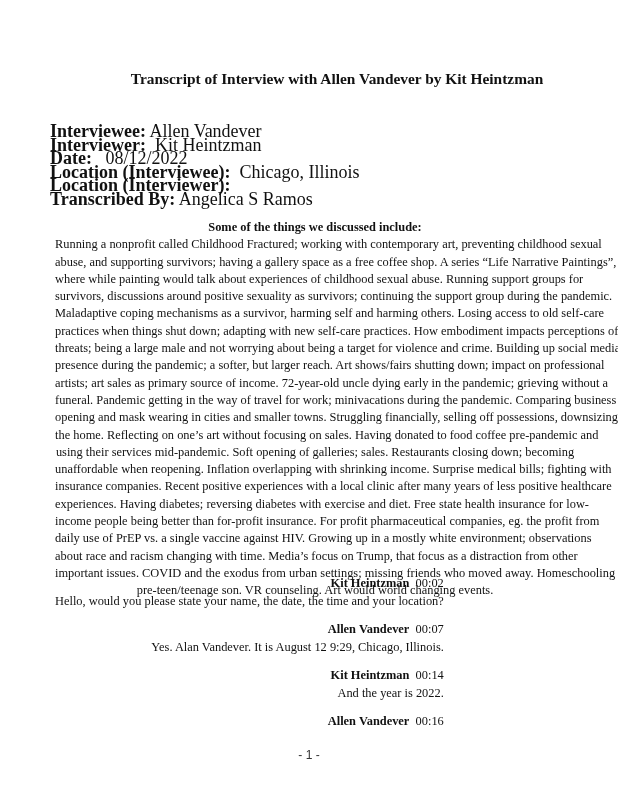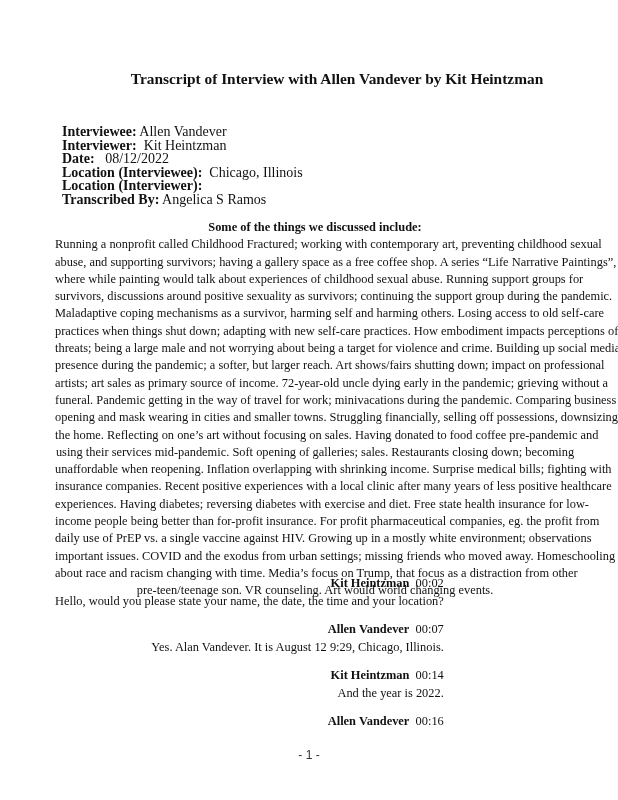--- a/index.html
+++ b/index.html
@@ -1,21 +1,21 @@
 <!DOCTYPE html>
 <html><head>
   <meta charset="utf-8">
   <style>
     html, body { margin: 0; padding: 0; background: #ffffff; }
     body { width: 618px; height: 800px; position: relative; overflow: hidden;
            font-family: "Liberation Serif", "DejaVu Serif", serif; color: #111; }
     .page { position: absolute; left: 0; top: 0; width: 618px; height: 800px; }
     .title { position: absolute; top: 70px; left: 0; width: 618px; text-align: center;
              font-weight: bold; font-size: 15.4px; margin-left: 28px; }
-    .meta { position: absolute; top: 125px; left: 62px; font-size: 14px; line-height: 13.6px; }
+    .meta { position: absolute; top: 125px; left: 50px; font-size: 18px; line-height: 13.6px; }
     .meta .row { white-space: pre; }
     .meta .k { font-weight: bold; }
     .summary { position: absolute; top: 219px; left: 55px; width: 520px; font-size: 12.4px; line-height: 17.3px; text-align: center; }
     .summary .heading { font-weight: bold; }
     .summary .line { white-space: nowrap; }
     .dialog { position: absolute; left: 55px; font-size: 12.4px; line-height: 17.5px; }
     .dialog .spk { font-weight: bold; }
     .turn { margin-bottom: 11px; text-align: right; }
     .footer { position: absolute; top: 748px; left: 0; width: 618px; text-align: center;
               font-family: "Liberation Sans", "DejaVu Sans", sans-serif; font-size: 12px; color: #333; }
@@ -49,22 +49,22 @@
         <div class="line">artists; art sales as primary source of income. 72-year-old uncle dying early in the pandemic; grieving without a</div>
         <div class="line">funeral. Pandemic getting in the way of travel for work; minivacations during the pandemic. Comparing business</div>
         <div class="line">opening and mask wearing in cities and smaller towns. Struggling financially, selling off possessions, downsizing</div>
         <div class="line">the home. Reflecting on one’s art without focusing on sales. Having donated to food coffee pre-pandemic and</div>
         <div class="line">using their services mid-pandemic. Soft opening of galleries; sales. Restaurants closing down; becoming</div>
         <div class="line">unaffordable when reopening. Inflation overlapping with shrinking income. Surprise medical bills; fighting with</div>
         <div class="line">insurance companies. Recent positive experiences with a local clinic after many years of less positive healthcare</div>
         <div class="line">experiences. Having diabetes; reversing diabetes with exercise and diet. Free state health insurance for low-</div>
         <div class="line">income people being better than for-profit insurance. For profit pharmaceutical companies, eg. the profit from</div>
         <div class="line">daily use of PrEP vs. a single vaccine against HIV. Growing up in a mostly white environment; observations</div>
+        <div class="line">about race and racism changing with time. Media’s focus on Trump, that focus as a distraction from other</div>
         <div class="line">important issues. COVID and the exodus from urban settings; missing friends who moved away. Homeschooling</div>
-        <div class="line">about race and racism changing with time. Media’s focus on Trump, that focus as a distraction from other</div>
         <div class="line">pre-teen/teenage son. VR counseling. Art would world changing events.</div>
       </div>
   </div>
 
   <div class="dialog" id="dialog" style="top:575px;">
     <div class="turn">
       <div><span class="spk">Kit Heintzman</span>&nbsp;&nbsp;<span>00:02</span></div>
       <div>Hello, would you please state your name, the date, the time and your location?</div>
     </div>
     <div class="turn">

